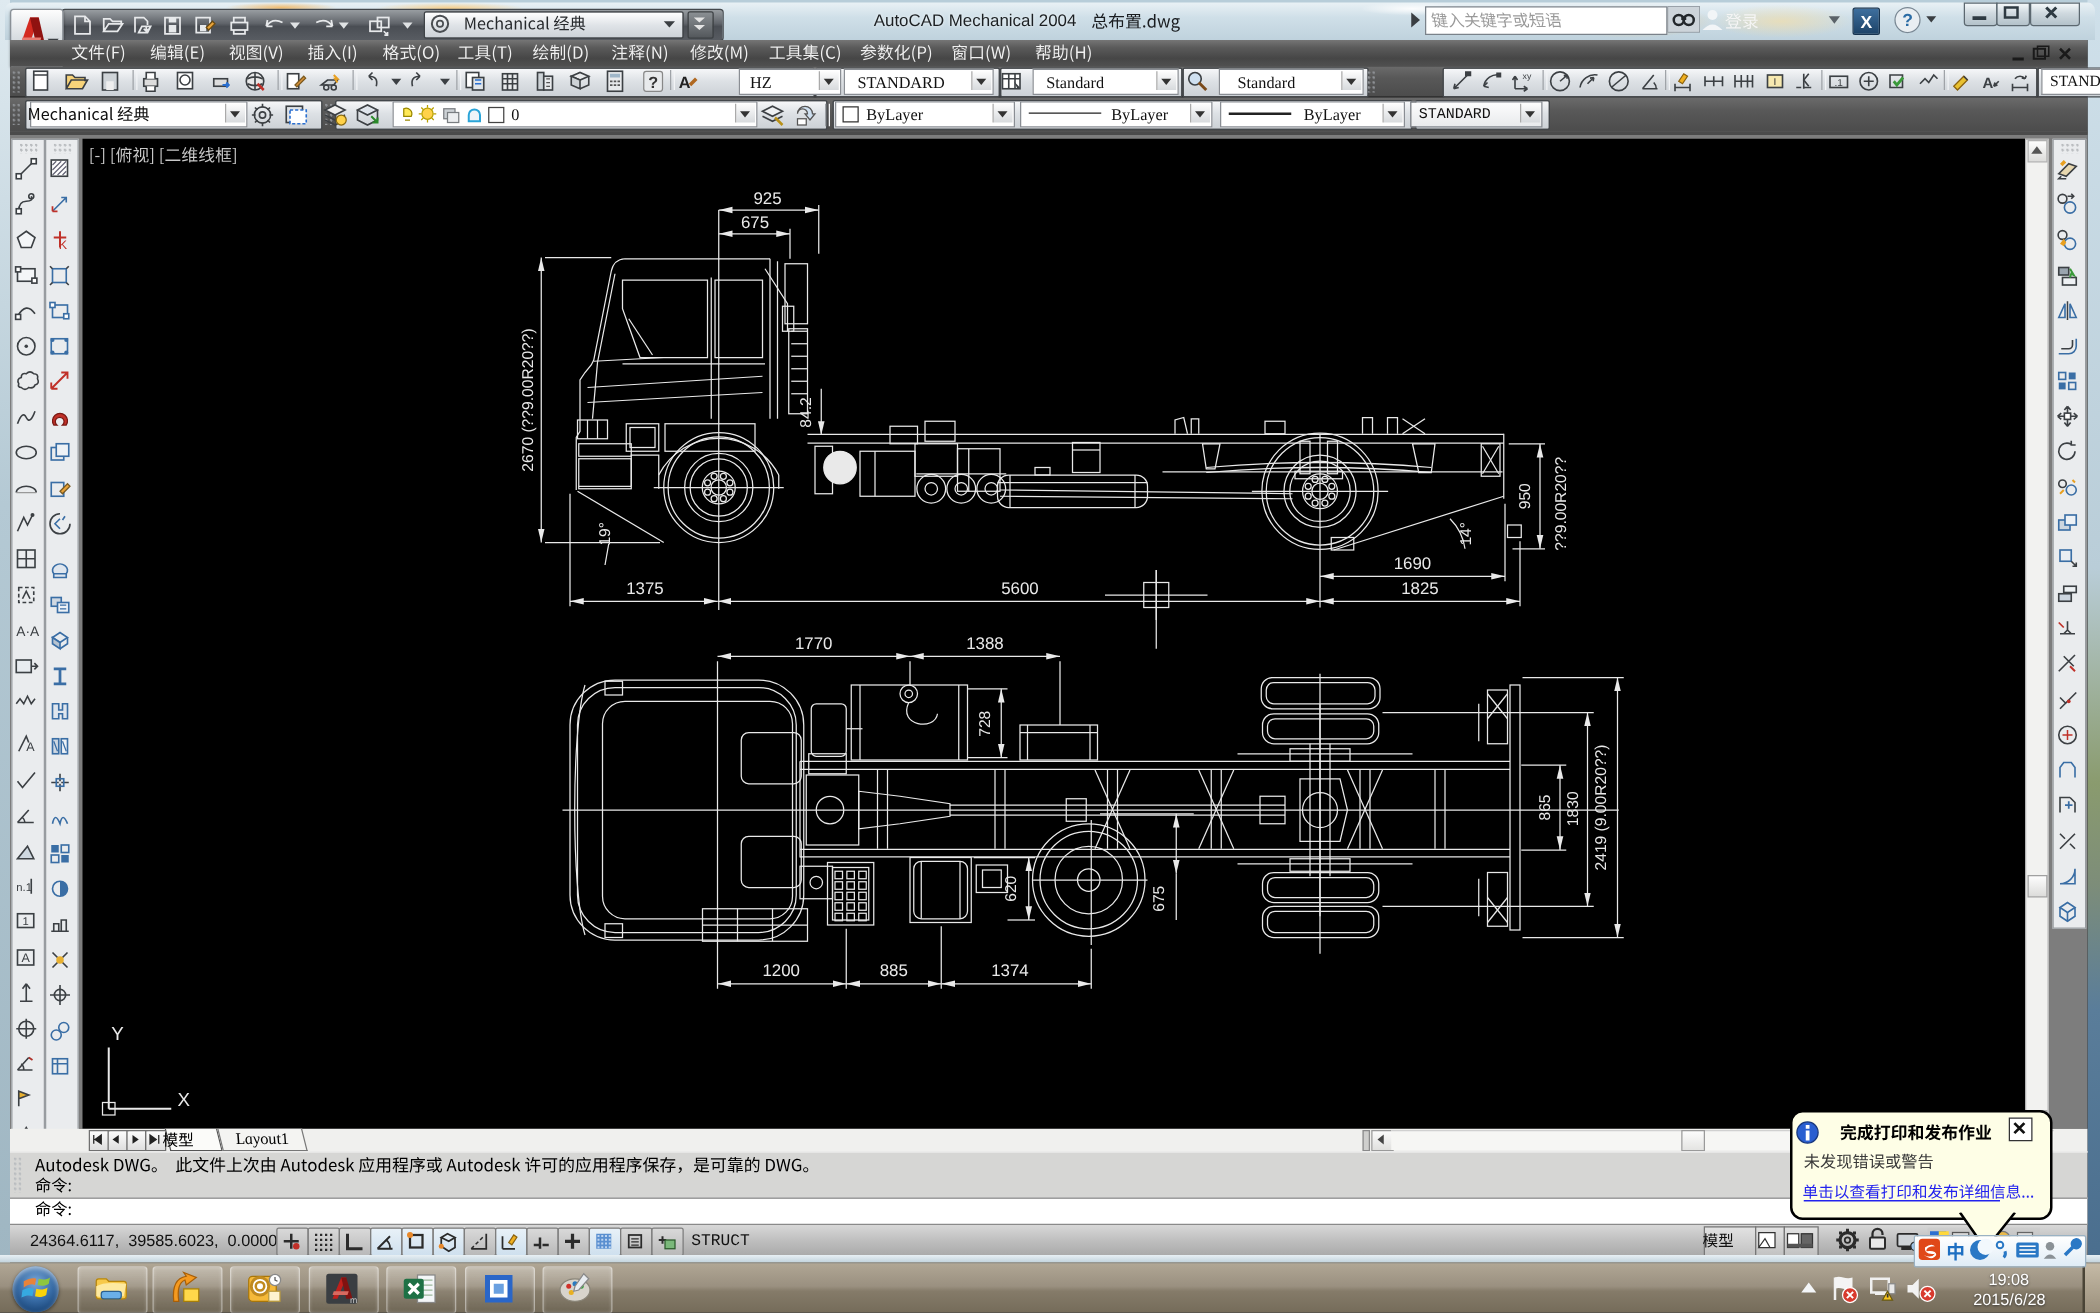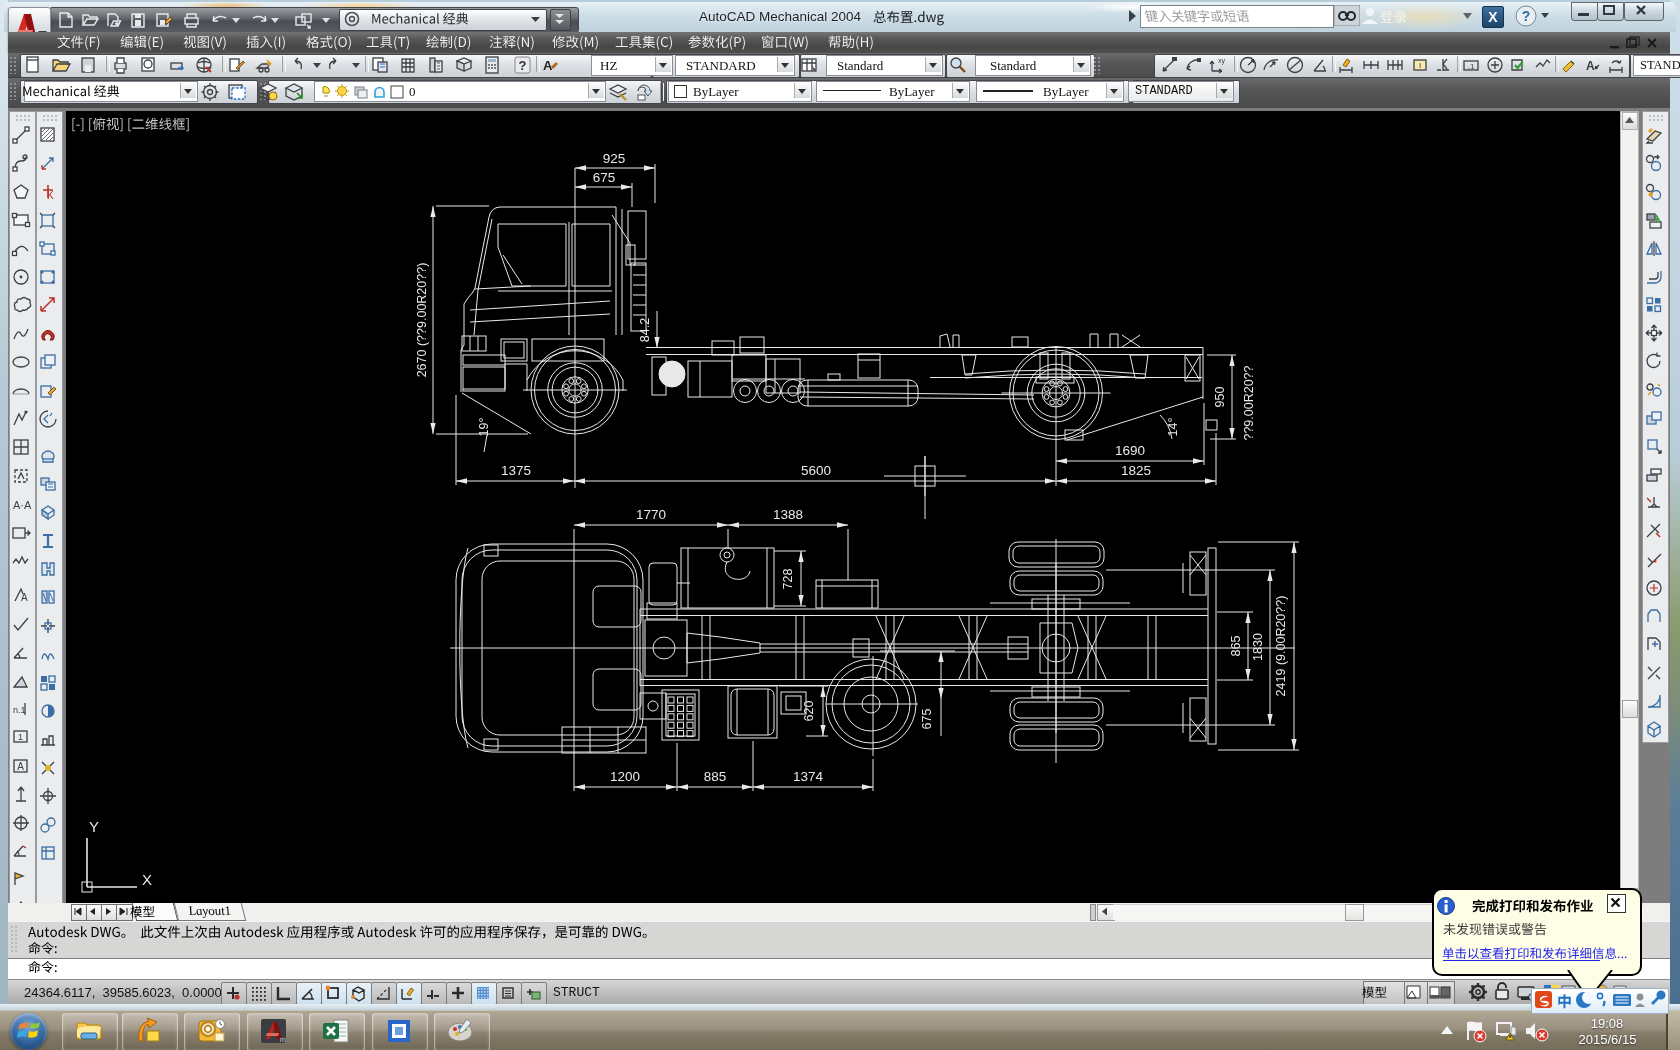--- a/index.html
+++ b/index.html
@@ -1308,21 +1308,21 @@
         <rect x="17" y="8" width="5" height="8" fill="#e8e8e8" stroke="#888"></rect>
   <path d="M12 21 l4 -7 l4 7 z" fill="#f7c51e" stroke="#6a5a10"></path>
         <rect x="15.4" y="16" width="1.4" height="3" fill="#333"></rect>
  </svg>
  <svg class="abs" style="left:1523px;top:8px" width="28" height="24">
   <path d="M3 9 h4 l5 -5 v16 l-5 -5 h-4 z" fill="#f2f2f2"></path>
   <circle cx="19" cy="16" r="6" fill="#d83a2e" stroke="#fff"></circle>
         <path d="M16.5 13.5 l5 5 M21.5 13.5 l-5 5" stroke="#fff" stroke-width="1.6"></path>
  </svg>
  <div class="abs" style="left:1572px;top:5px;width:70px;height:15px;font-size:13px;color:#fff;text-shadow:0 1px 2px #333;text-align:center">19:08</div>
- <div class="abs" style="left:1560px;top:21px;width:95px;height:15px;font-size:13px;color:#fff;text-shadow:0 1px 2px #333;text-align:center">2015/6/15</div>
+ <div class="abs" style="left:1560px;top:21px;width:95px;height:15px;font-size:13px;color:#fff;text-shadow:0 1px 2px #333;text-align:center">2015/6/28</div>
  <div class="abs" style="left:1666px;top:0;width:14px;height:40px;background:linear-gradient(#c5baa6,#9a8f7b);border-left:2px solid #4a4436"></div>
 </div>
 
 <div class="abs" style="left:1531px;top:988px;width:136px;height:24px;background:linear-gradient(#ffffff,#dfecf6);border:1px solid #9ab2c4;border-radius:2px;z-index:60">
  <svg width="134" height="22">
   <rect x="3" y="2" width="17" height="17" rx="3" fill="#e04818"></rect>
         <path d="M7 15 q6 3 9 -1 q-9 1 -8 -5 q5 -4 8 -1 q-7 0 -7 4 q8 -1 8 3 q-3 5 -10 0 z" fill="#fff"></path>
   <circle cx="52" cy="11" r="8" fill="#2a78c5"></circle>
         <circle cx="56.5" cy="8.5" r="6.5" fill="#f2f8fd"></circle>
   <circle cx="68" cy="7" r="2.6" fill="none" stroke="#2a78c5" stroke-width="1.6"></circle>

